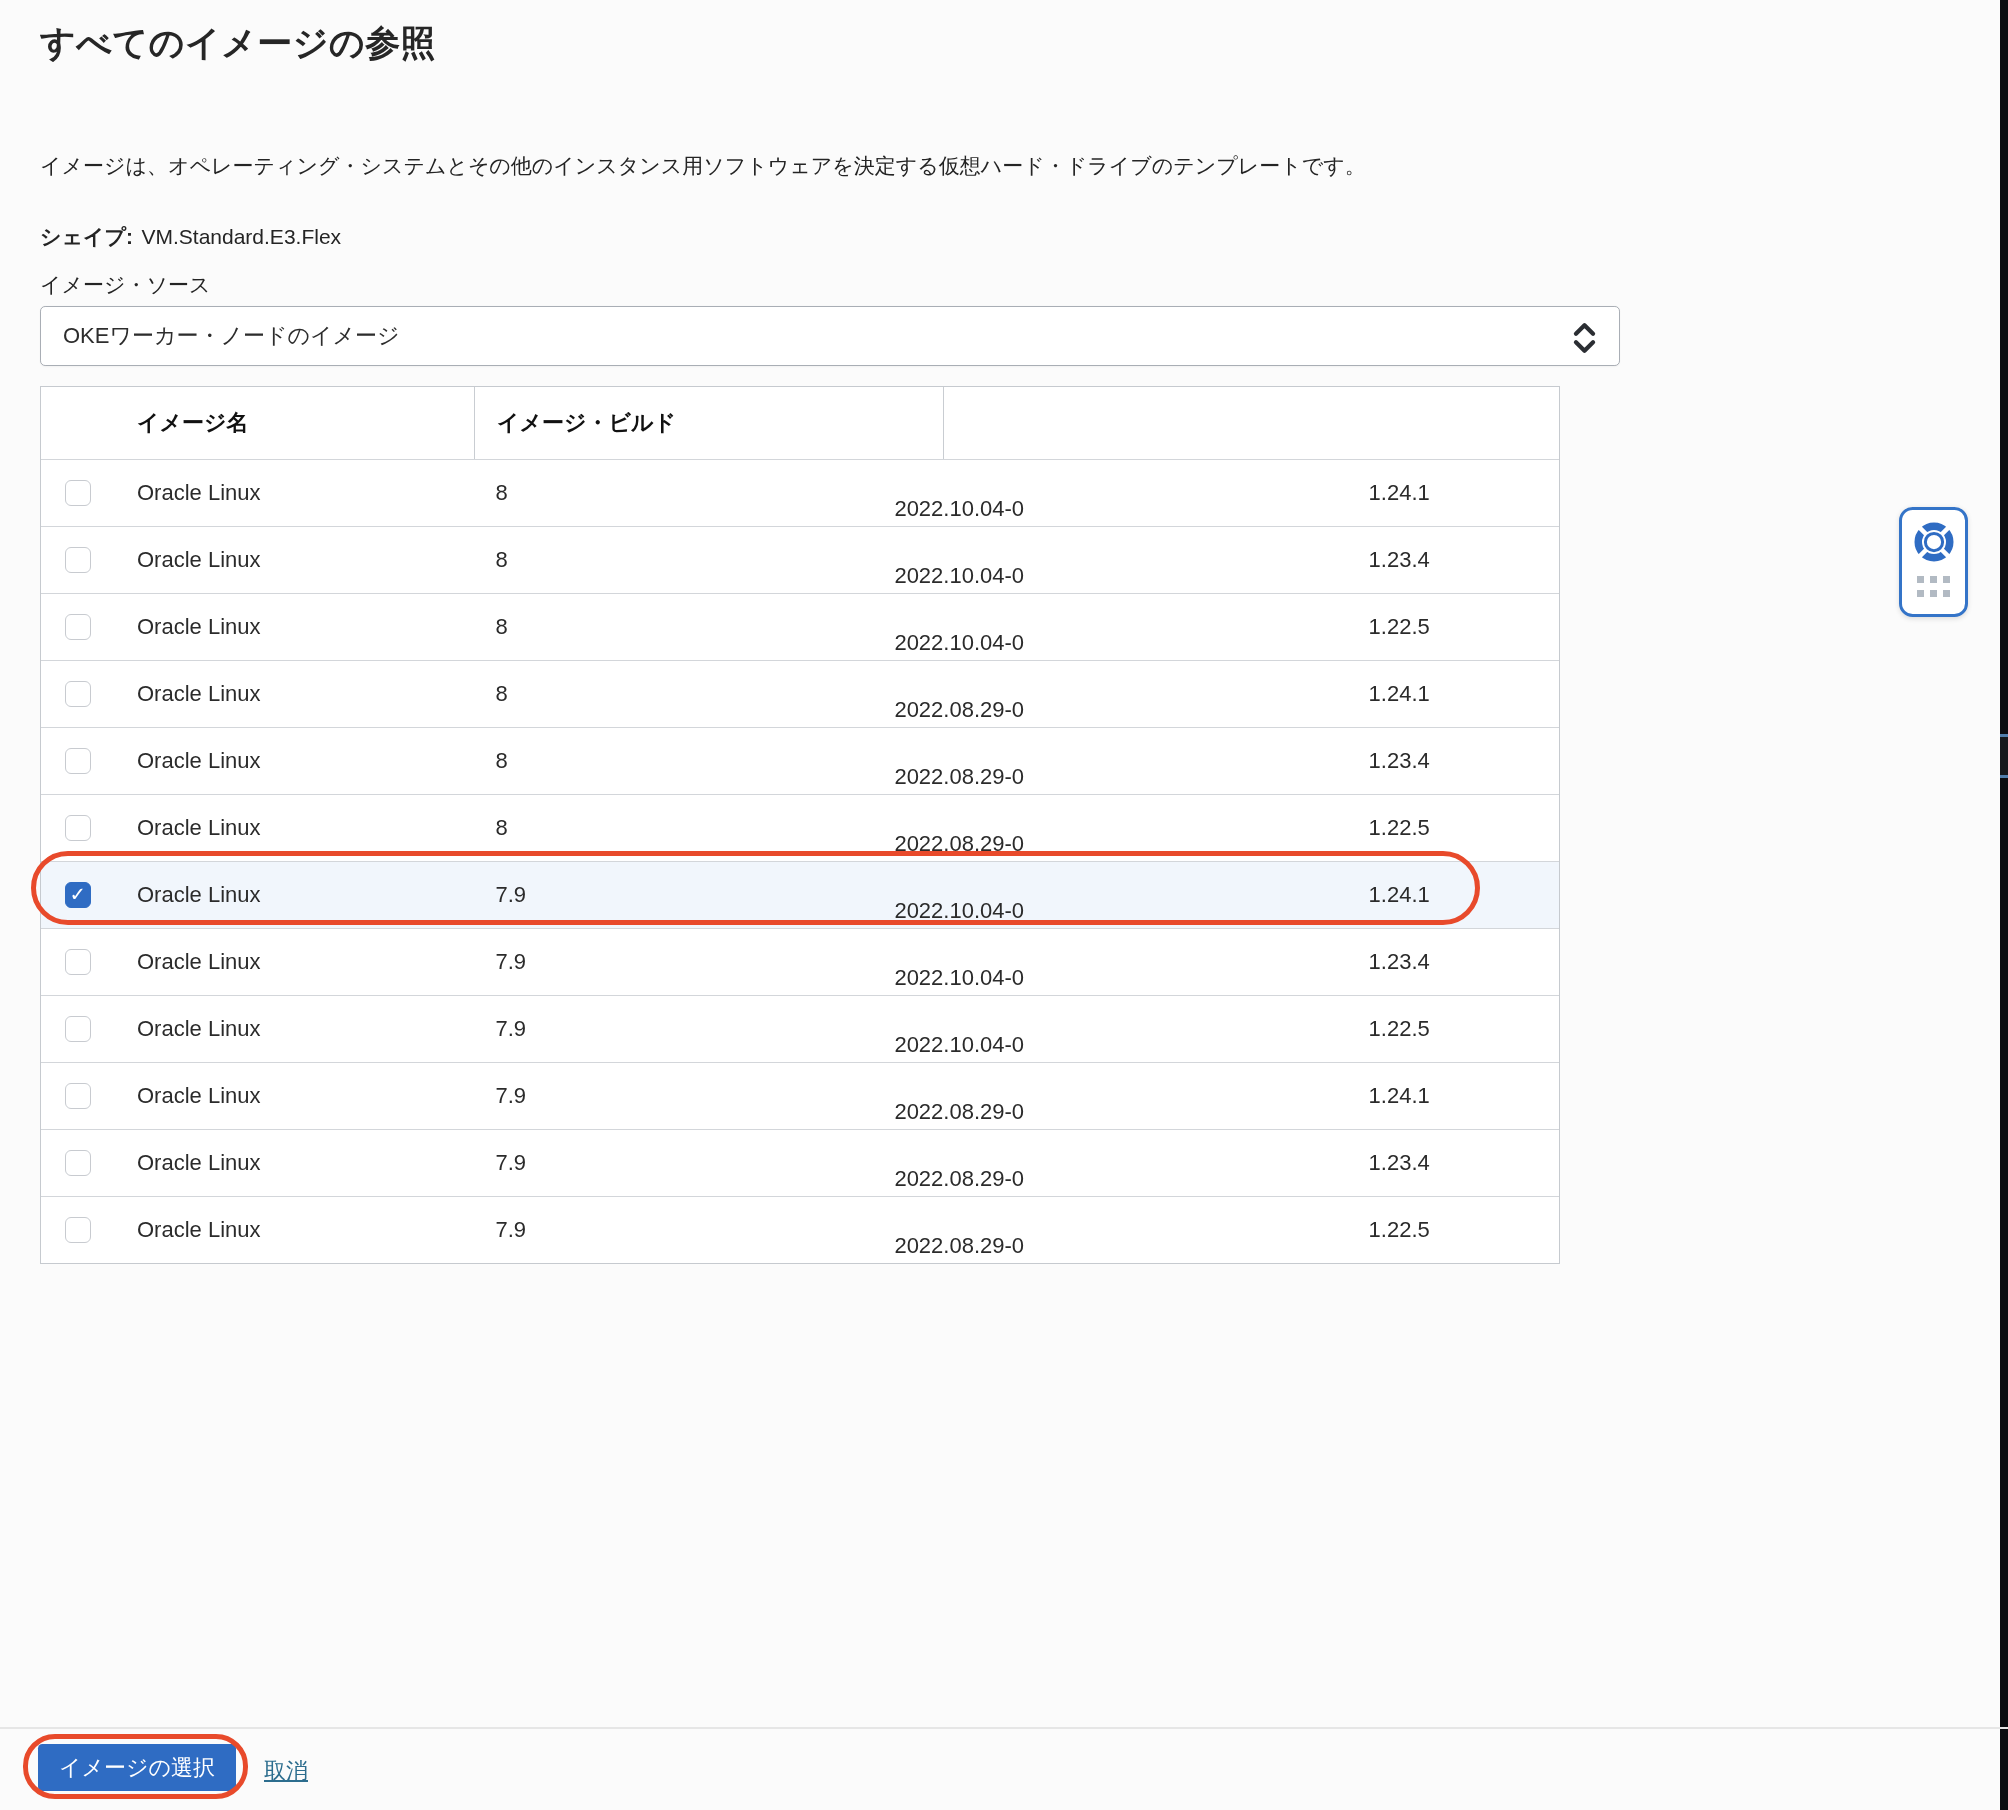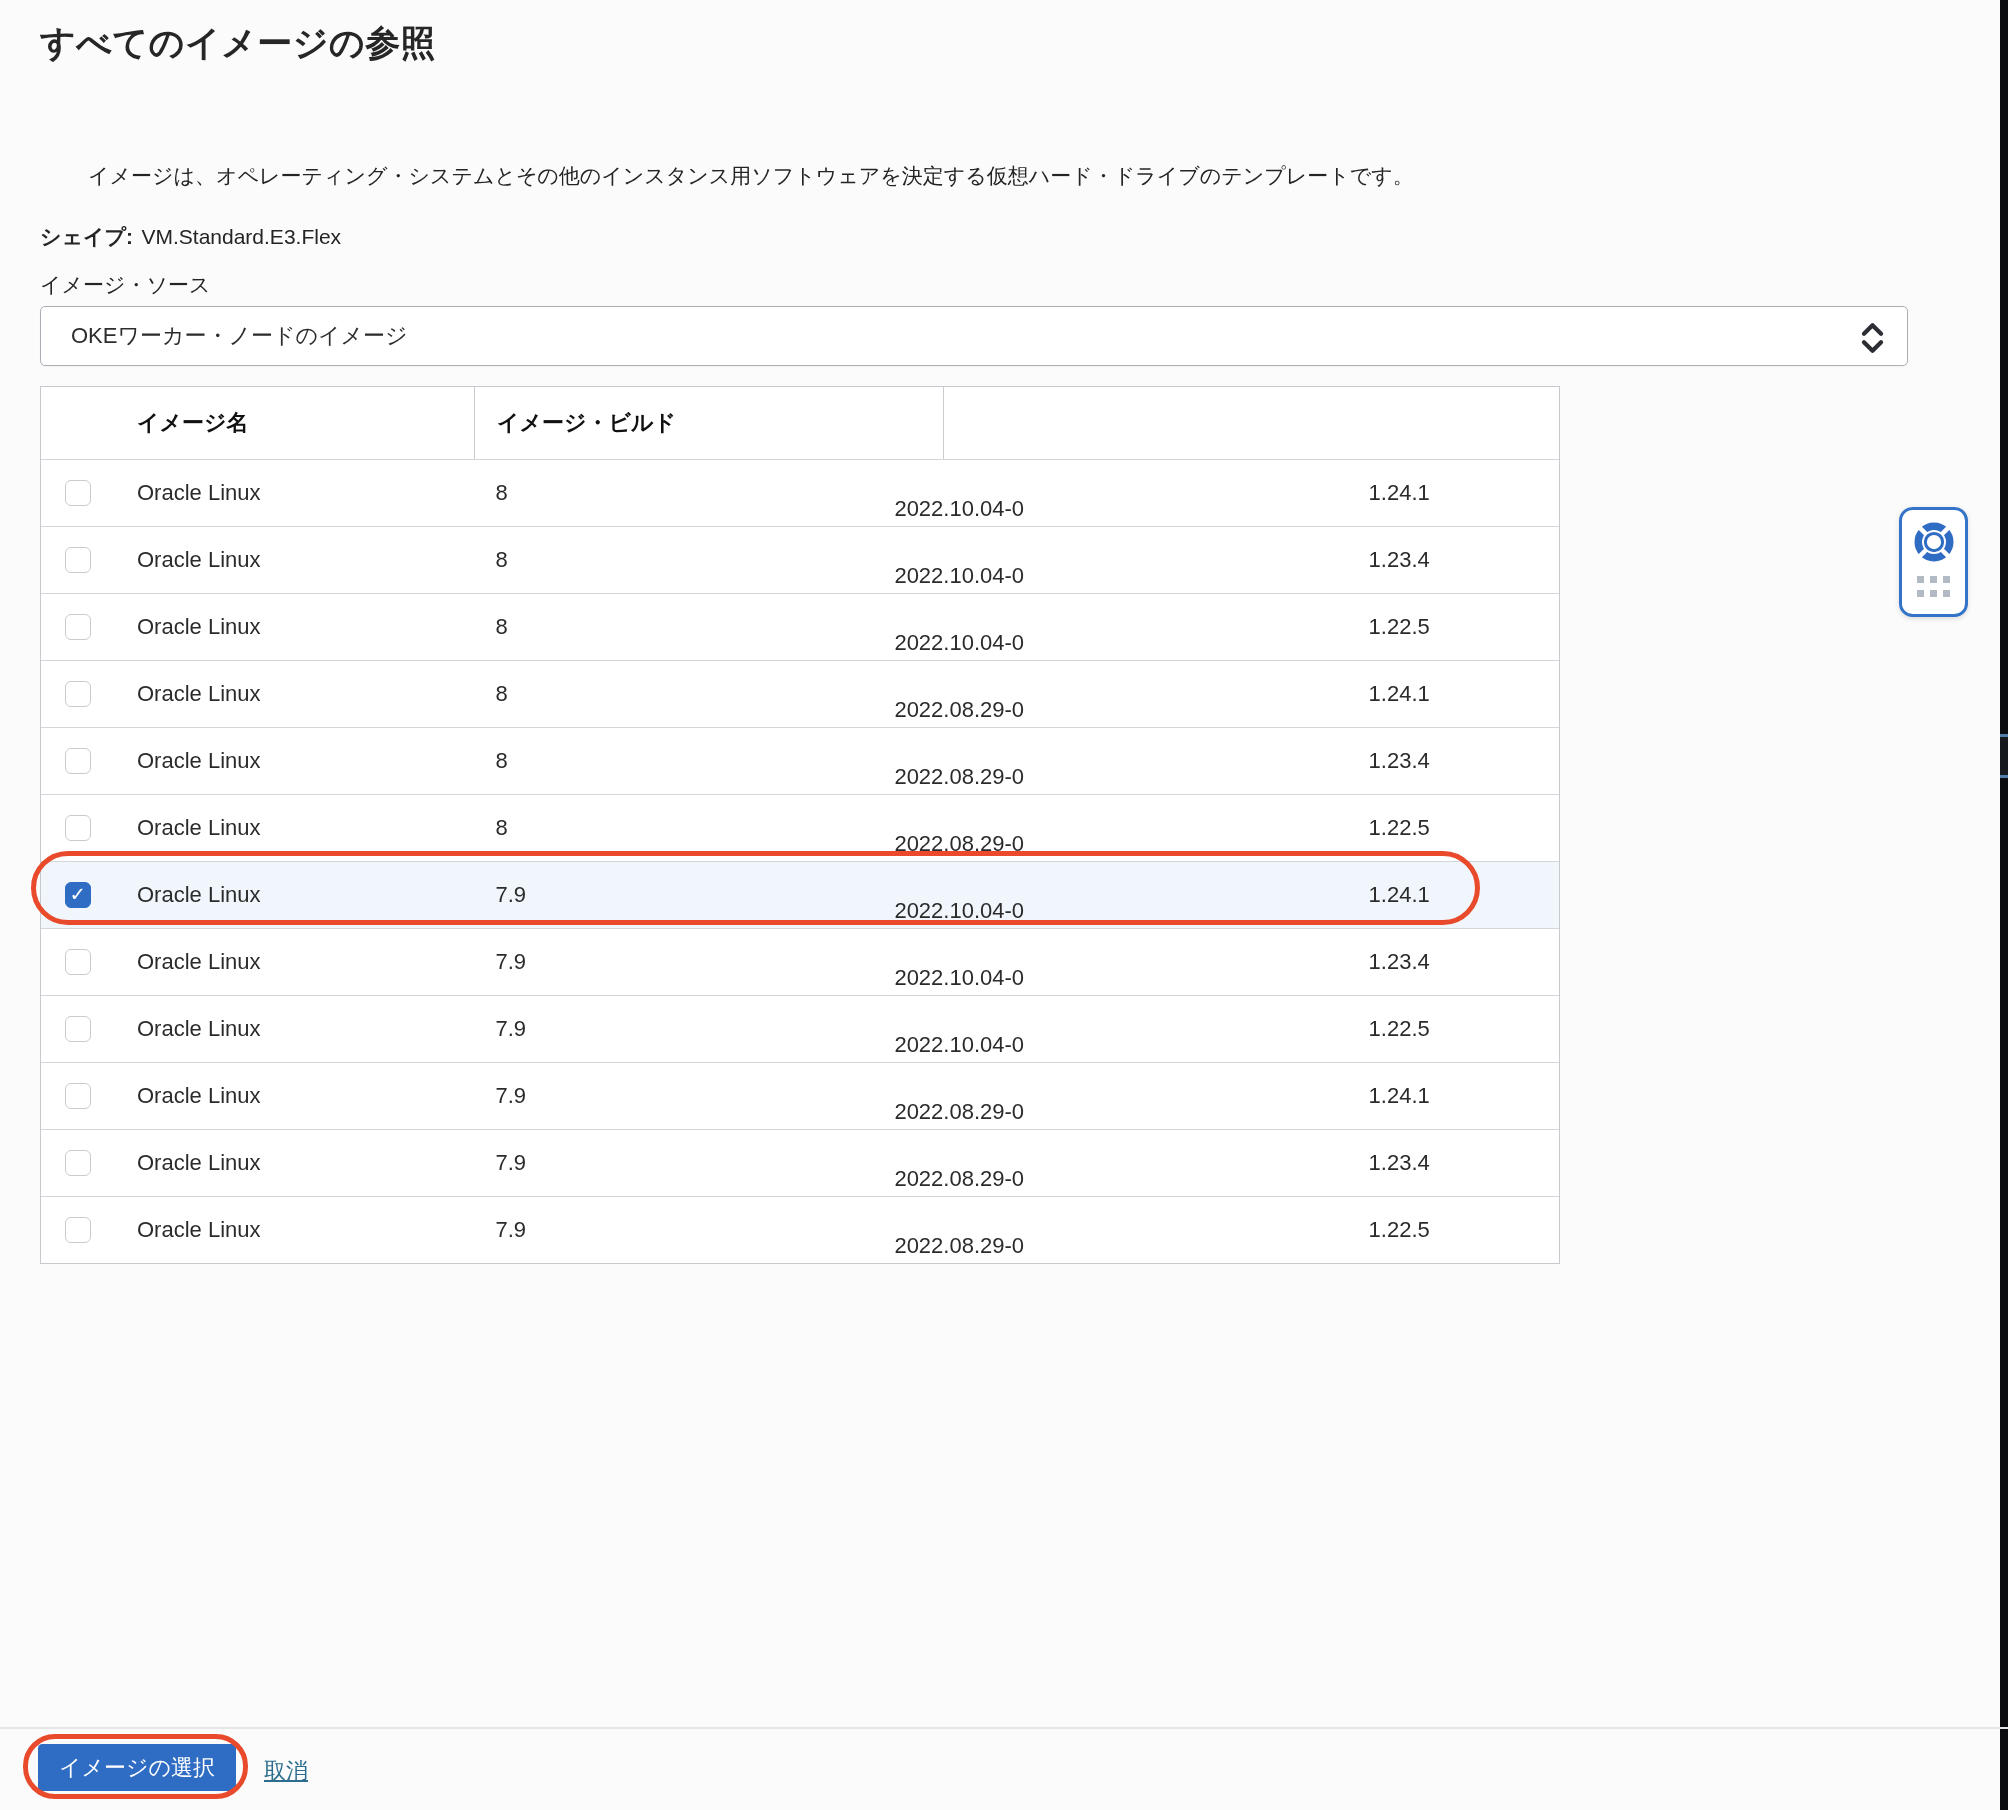--- a/index.html
+++ b/index.html
@@ -11,31 +11,31 @@
   }
   .abs{position:absolute;}
 
   
   .page-title{
     left:40px;top:20.4px;
     font-size:35px;font-weight:600;color:#262626;letter-spacing:0.4px;
   }
 
   
-  .description{left:40px;top:162px;font-size:21px;color:#242424;margin-left:48px;}
+  .description{left:40px;top:152px;font-size:21px;color:#242424;}
   .shape-row{left:40px;top:223px;font-size:21px;color:#242424;}
   .shape-label{font-weight:700;margin-right:8.5px;}
   .source-label{left:40px;top:271px;font-size:21px;color:#242424;}
 
   
   .select-box{
-    left:40px;top:306px;width:1868px;height:60px;box-sizing:border-box;
+    left:40px;top:306px;width:1580px;height:60px;box-sizing:border-box;
     background:#fff;border:1.7px solid #a9aeb5;border-radius:5.1px;
     display:flex;align-items:center;
-    padding-left:30px;font-size:22px;color:#2d2d2d;
+    padding-left:22px;font-size:22px;color:#2d2d2d;
     box-shadow:0 0.9px 1.7px rgba(0,0,0,.04);
   }
   .select-chevrons{position:absolute;right:20.4px;top:12.8px;}
 
   
   .img-table{
     left:40px;top:386px;width:1520px;box-sizing:border-box;
     background:#fff;border:1.7px solid #c6cacf;
   }
   .thead{display:flex;height:72px;align-items:center;

